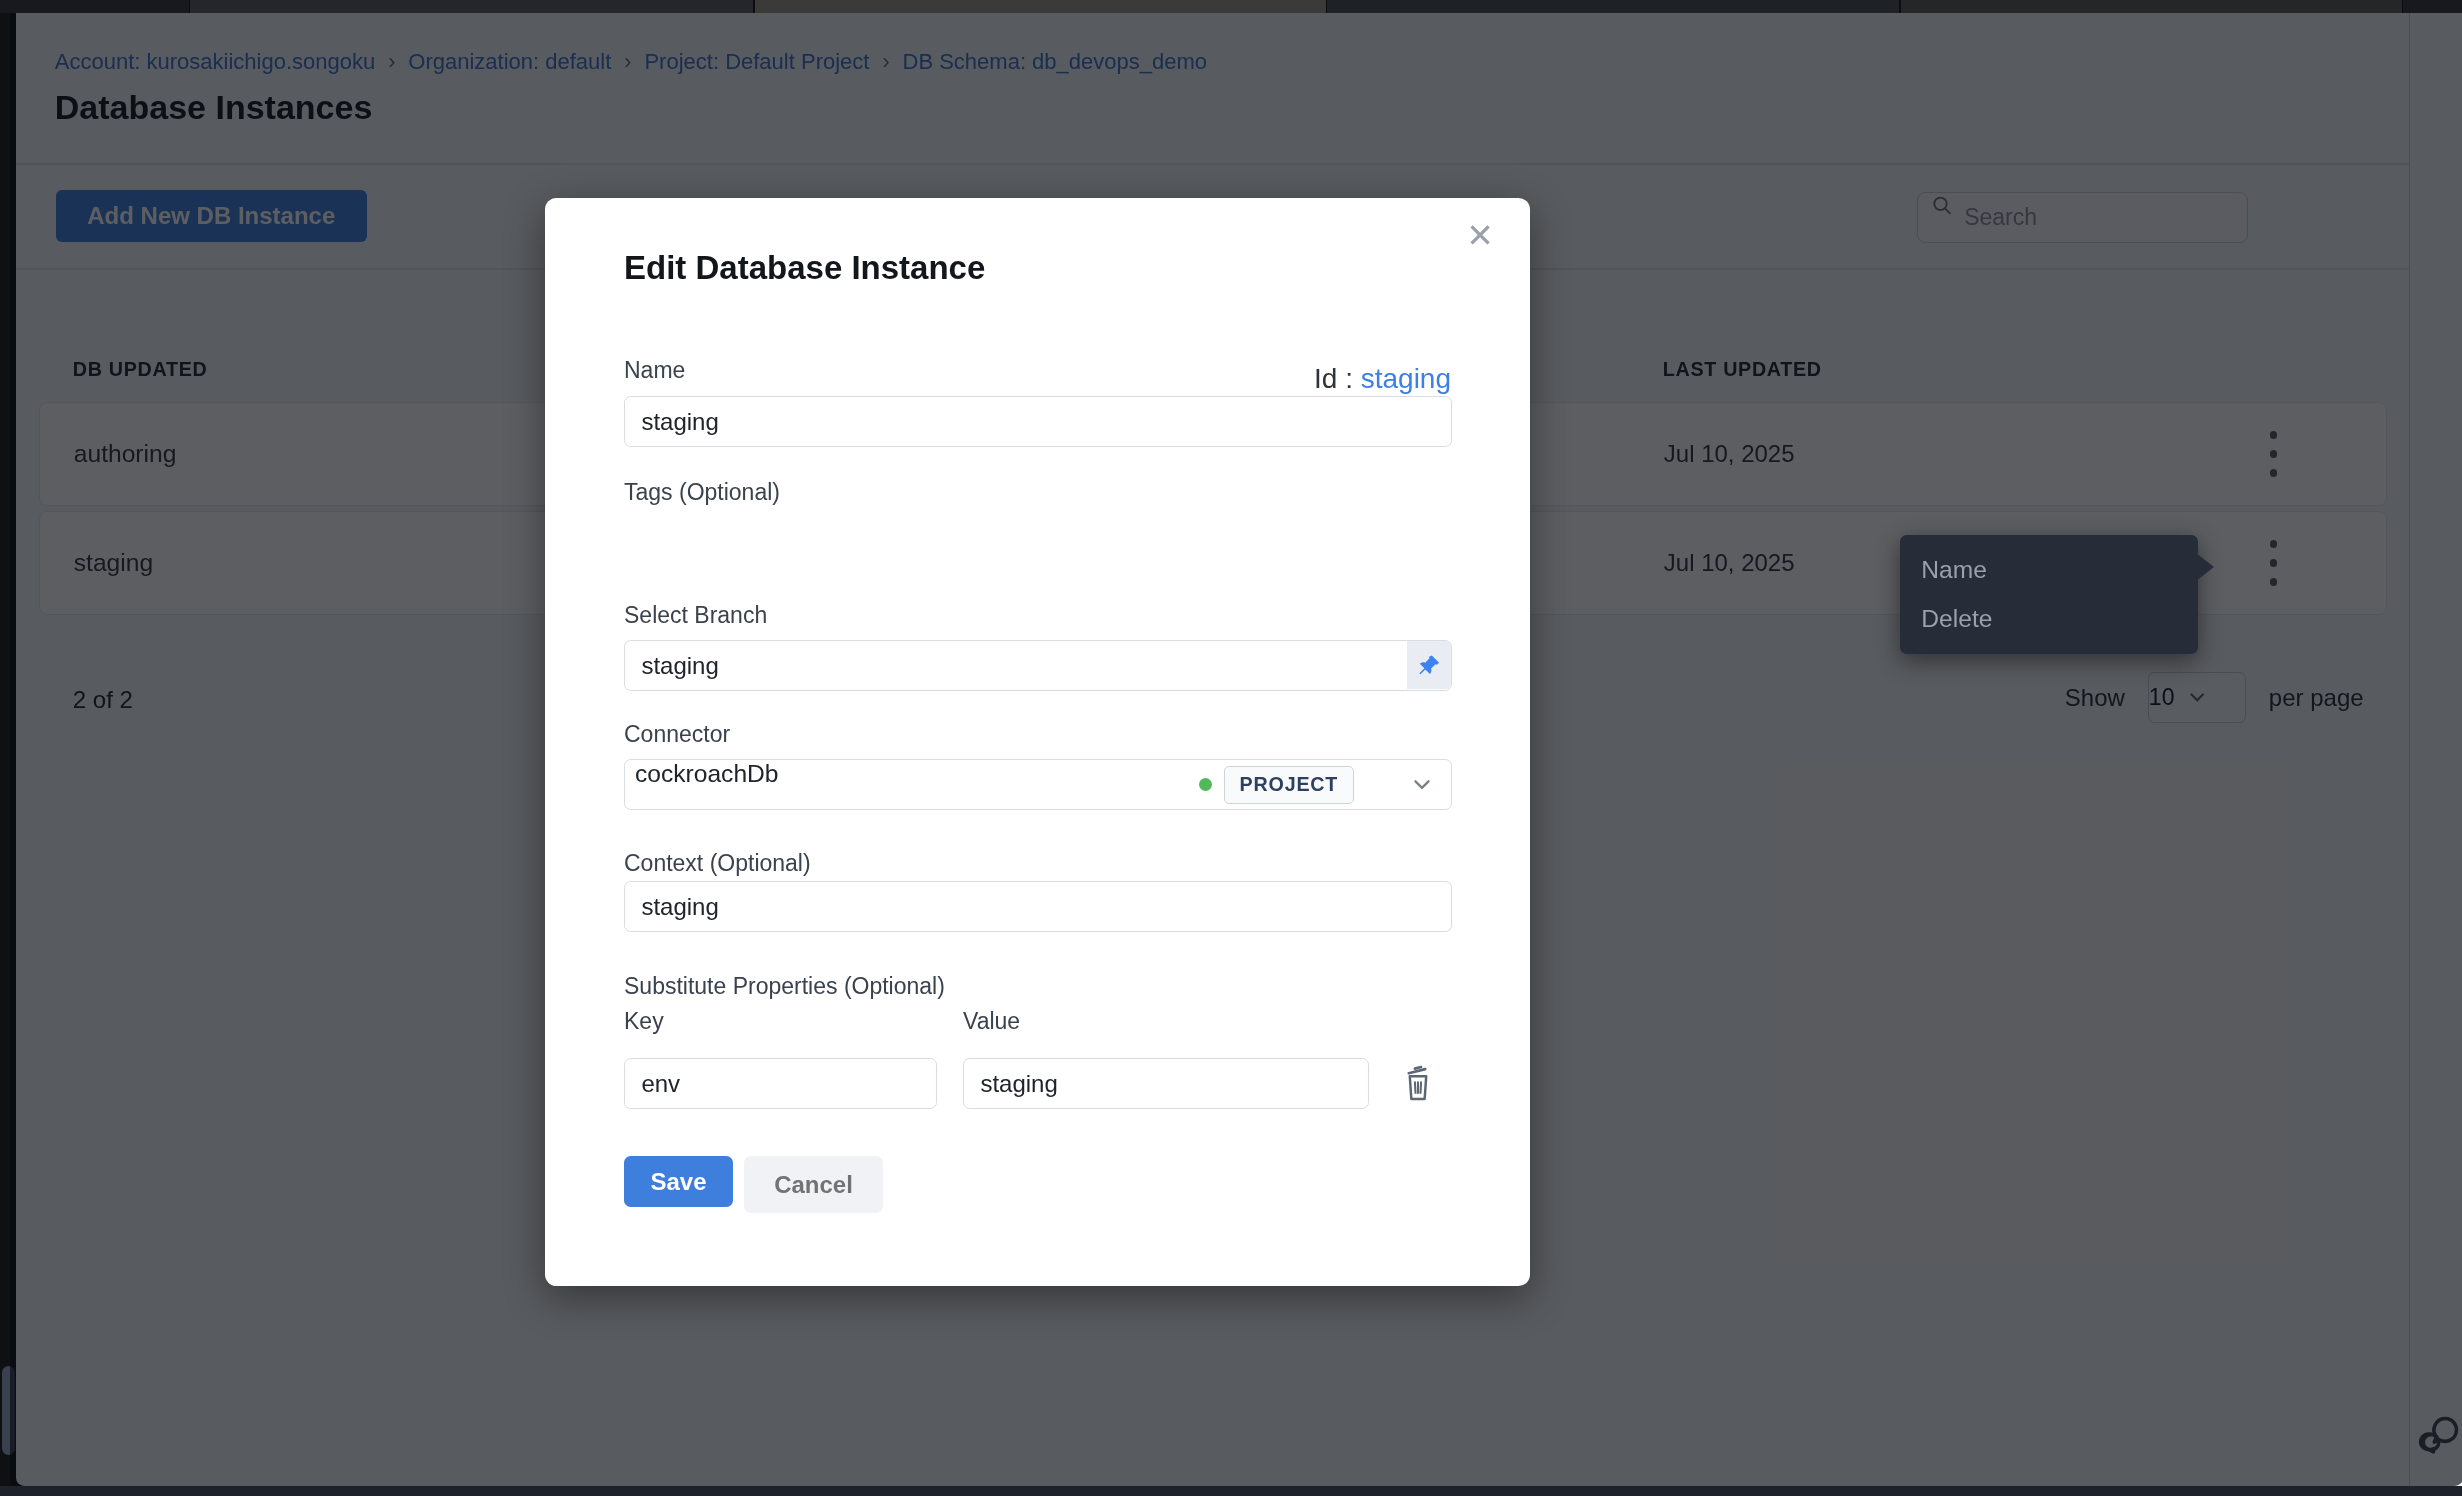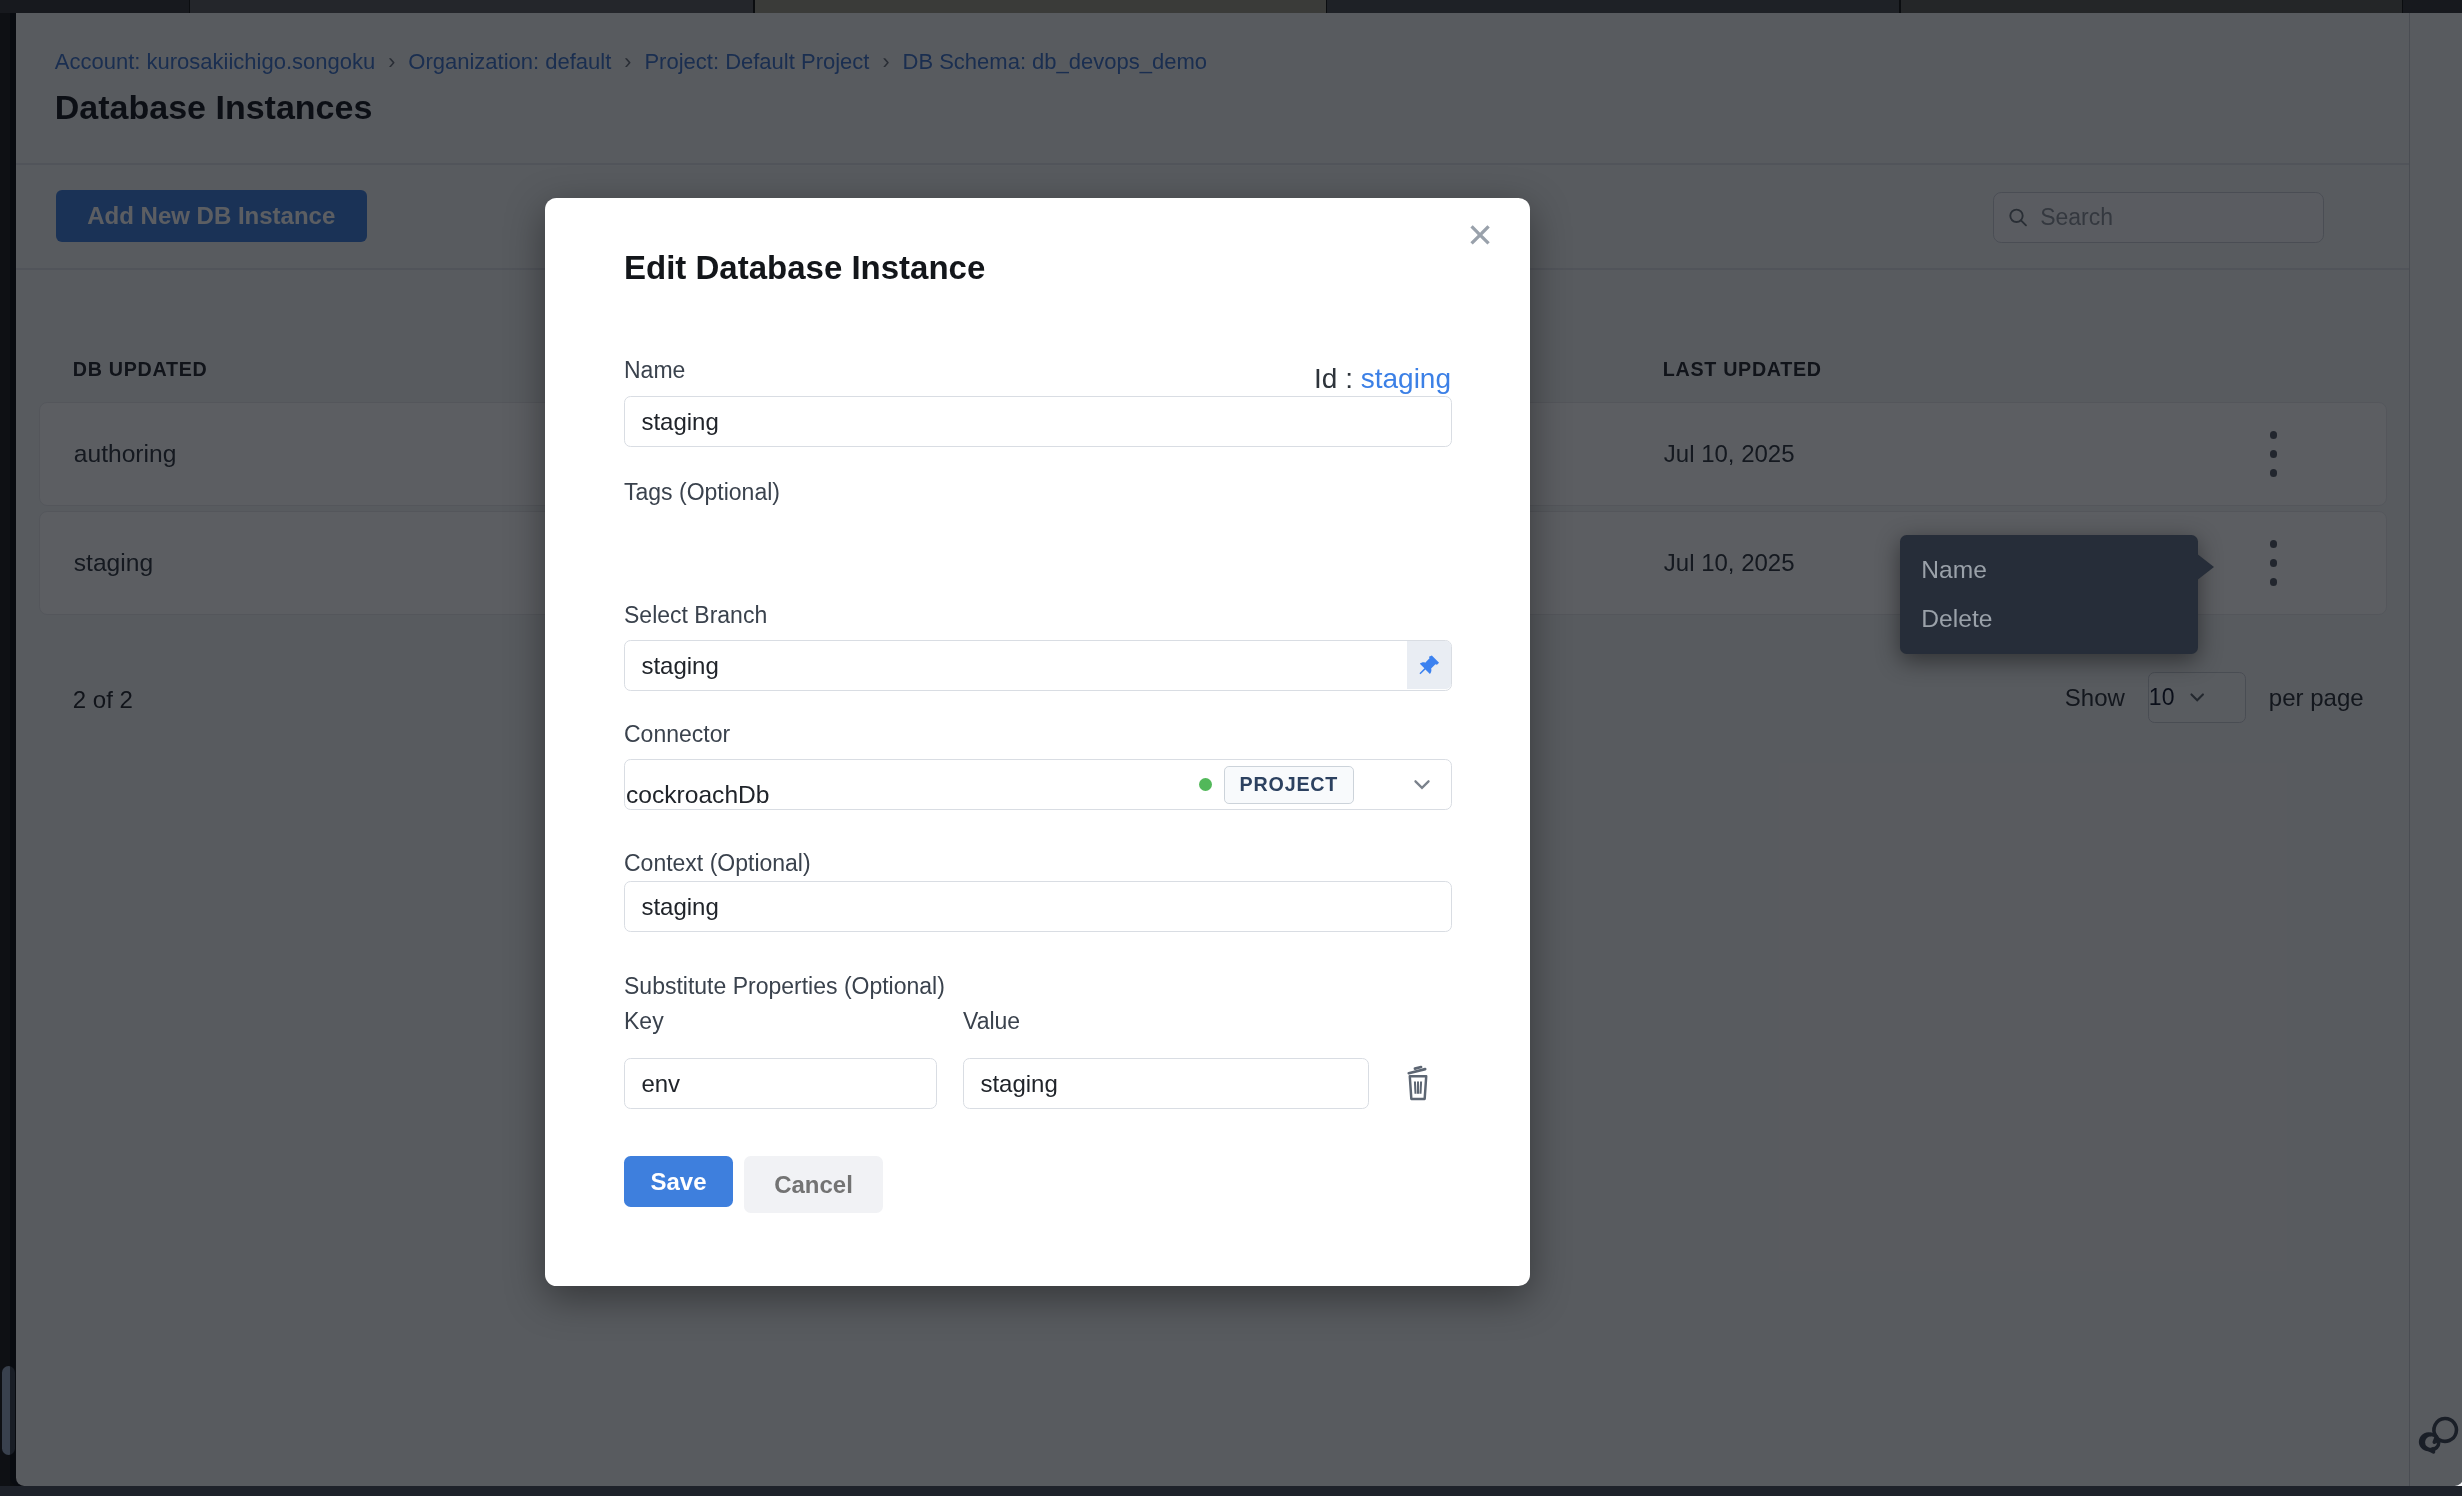--- a/index.html
+++ b/index.html
@@ -18,22 +18,22 @@
   #page { position:absolute; left:9.8px; top:13px; width:2453px; height:1473px; background:#f4f5f7;
           border-radius:0 0 8.2px 8.2px; overflow:hidden;margin-left:6px; }
   .breadcrumb { position:absolute; left:39px; top:36px; font-size:22px; color:#5b626b; display:flex; gap:13px; align-items:center; }
   .crumb { color:#3e74c9; text-decoration:none; cursor:pointer; }
   .crumb-sep { color:#6a717a; font-size:21.3px; }
   .page-title { position:absolute; left:39px; top:75px; font-size:34px; font-weight:bold; color:#171a1f; }
   .divider { position:absolute; left:0; width:2393px; height:1.6px; background:#dfe2e6; }
 
   .btn-add { position:absolute; left:40px; top:177px; width:311px; height:52px; background:#3e7fdd; color:#ffffff;
              border:none; border-radius:6px; font-size:24px; font-weight:bold; font-family:inherit; cursor:pointer; }
-  .searchbox { position:absolute; left:1977px; top:179px; width:331px; height:51px; border:1.6px solid #c9ced6;
-               border-radius:8.2px; background:#f9fafb; display:flex; align-items:center; padding:0 13px; gap:11.5px; }
+  .searchbox { position:absolute; left:1901px; top:179px; width:331px; height:51px; border:1.6px solid #c9ced6;
+               border-radius:8.2px; background:#f9fafb; display:flex; padding:0 13px; gap:11.5px; }
   .searchbox input { border:none; outline:none; background:transparent; font-size:23px; color:#2b3138;
                      font-family:inherit; width:100%; }
   .searchbox input::placeholder { color:#8a9099; }
 
   .th { position:absolute; top:345px; font-size:19.7px; font-weight:bold; letter-spacing:0.7px; color:#23272d; }
   .rowcard { position:absolute; left:23px; width:2348px; height:104px; background:#ffffff; border:0.8px solid #e6e8eb;
              border-radius:8.2px; }
   .rowcard .cell-name { position:absolute; left:34px; top:0; height:100%; display:flex; align-items:center;
                         font-size:24.6px; color:#2f363e; }
   .rowcard .cell-updated { position:absolute; left:1624px; top:0; height:100%; display:flex; align-items:center;
@@ -80,21 +80,21 @@
   .chip { height:36px; background:#64748b; border-radius:4.9px; display:flex; align-items:center; padding:0 13px;
           font-size:22px; color:#ffffff; }
   .chip .chip-x { margin-left:9.8px; color:#cfd5dc; font-size:21.3px; cursor:pointer; }
 
   .branch-box { position:absolute; left:79px; top:442px; width:828px; height:51px; border:1.6px solid #d9dde3;
                 border-radius:6.6px; background:#fff; display:flex; align-items:center; padding:0 16.4px; font-size:24px; color:#20242a; }
   .pin-btn { position:absolute; right:0; top:0; width:44px; height:48px; background:#e9edf3; border:none;
              border-radius:0 4.9px 4.9px 0; cursor:pointer; display:flex; align-items:center; justify-content:center; }
 
   .connector-box { position:absolute; left:79px; top:561px; width:828px; height:51px; border:1.6px solid #d9dde3;
-                   border-radius:6.6px; background:#fff; display:flex; align-items:flex-end; padding:0 1px;
+                   border-radius:6.6px; background:#fff; display:flex; align-items:flex-start; padding:0 10px;
                    font-size:24.6px; color:#20242a; cursor:pointer; }
   .conn-right { position:absolute; right:97px; top:0; height:100%; display:flex; align-items:center; gap:11.5px; }
   .dot-green { width:13px; height:13px; border-radius:50%; background:#52b85a; }
   .badge { height:38px; padding:0 14.8px; border:1.6px solid #ccd3da; border-radius:4.9px; background:#f8fafc;
            display:flex; align-items:center; font-size:19.7px; font-weight:bold; letter-spacing:0.8px; color:#2c4160; }
   .conn-chevron { position:absolute; right:19.7px; top:50%; transform:translateY(-50%); }
 
   .trash-btn { position:absolute; left:853px; top:866px; width:39px; height:39px; background:none; border:none; cursor:pointer; }
   .btn-save { position:absolute; left:79px; top:958px; width:109px; height:51px; background:#3e7fdd; color:#fff;
               border:none; border-radius:6.6px; font-size:24px; font-weight:bold; font-family:inherit; cursor:pointer; }

